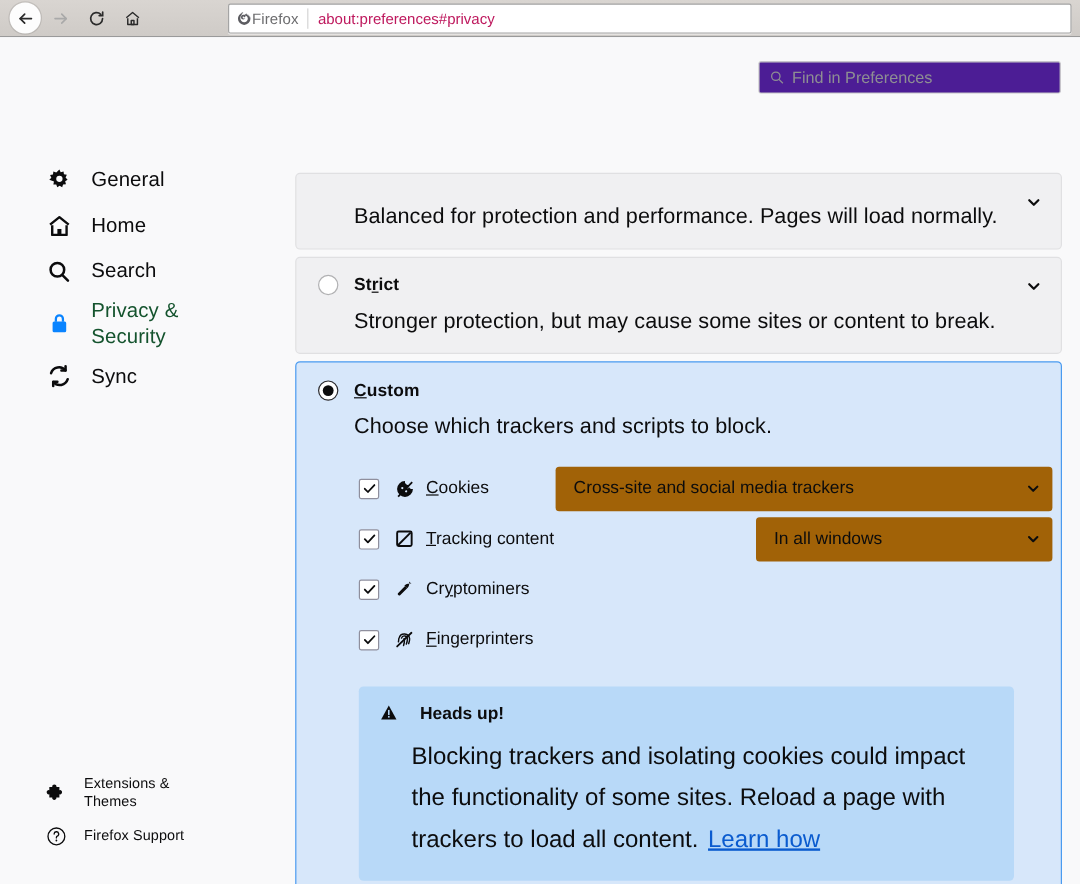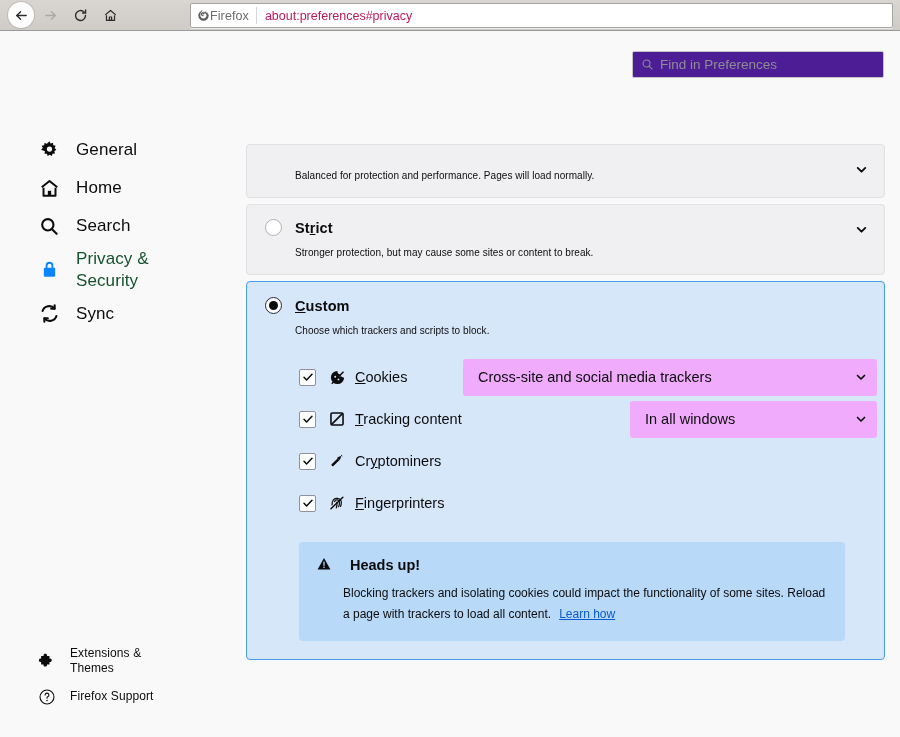--- a/index.html
+++ b/index.html
@@ -174,21 +174,21 @@
     border-radius: 50%;
     background: #0c0c0d;
   }
   .card-title {
     font-size: 14.5px;
     font-weight: bold;
     color: #0c0c0d;
     letter-spacing: .1px;
   }
   .card-desc {
-    font-size: 10px;
+    font-size: 18px;
     color: #0c0c0d;
     margin: 11px 0 0 30px;
     letter-spacing: .05px;
   }
   .chev {
     position: absolute;
     right: 16px;
     top: 17px;
     color: #0c0c0d;
   }
@@ -228,21 +228,21 @@
     font-size: 14.5px;
     margin-left: 9px;
     color: #0c0c0d;
     white-space: nowrap;
   }
   .ak { text-decoration: underline; }
 
   .dd {
     position: absolute;
     height: 37px;
-    background: #f0abfc;
+    background: #a16207;
     border-radius: 3px;
     display: flex;
     align-items: center;
     padding: 0 10px 0 15px;
     font-size: 14.5px;
     color: #0c0c0d;
     white-space: nowrap;
   }
   .dd .dd-caret { margin-left: auto; padding-left: 14px; display:flex; }
   .dd.cookies { left: 164px; width: 414px; }
@@ -259,21 +259,21 @@
   .warn-head {
     display: flex;
     align-items: flex-start;
     gap: 19px;
     font-size: 14.5px;
     font-weight: bold;
     color: #0c0c0d;
   }
   .warn-body {
     margin: 9px 0 0 26px;
-    font-size: 12px;
+    font-size: 20px;
     line-height: 1.72;
     color: #0c0c0d;
   }
   .warn-link {
     color: #0a5bcf;
     margin-left: 8px;
   }
 </style>
 </head>
 <body>

